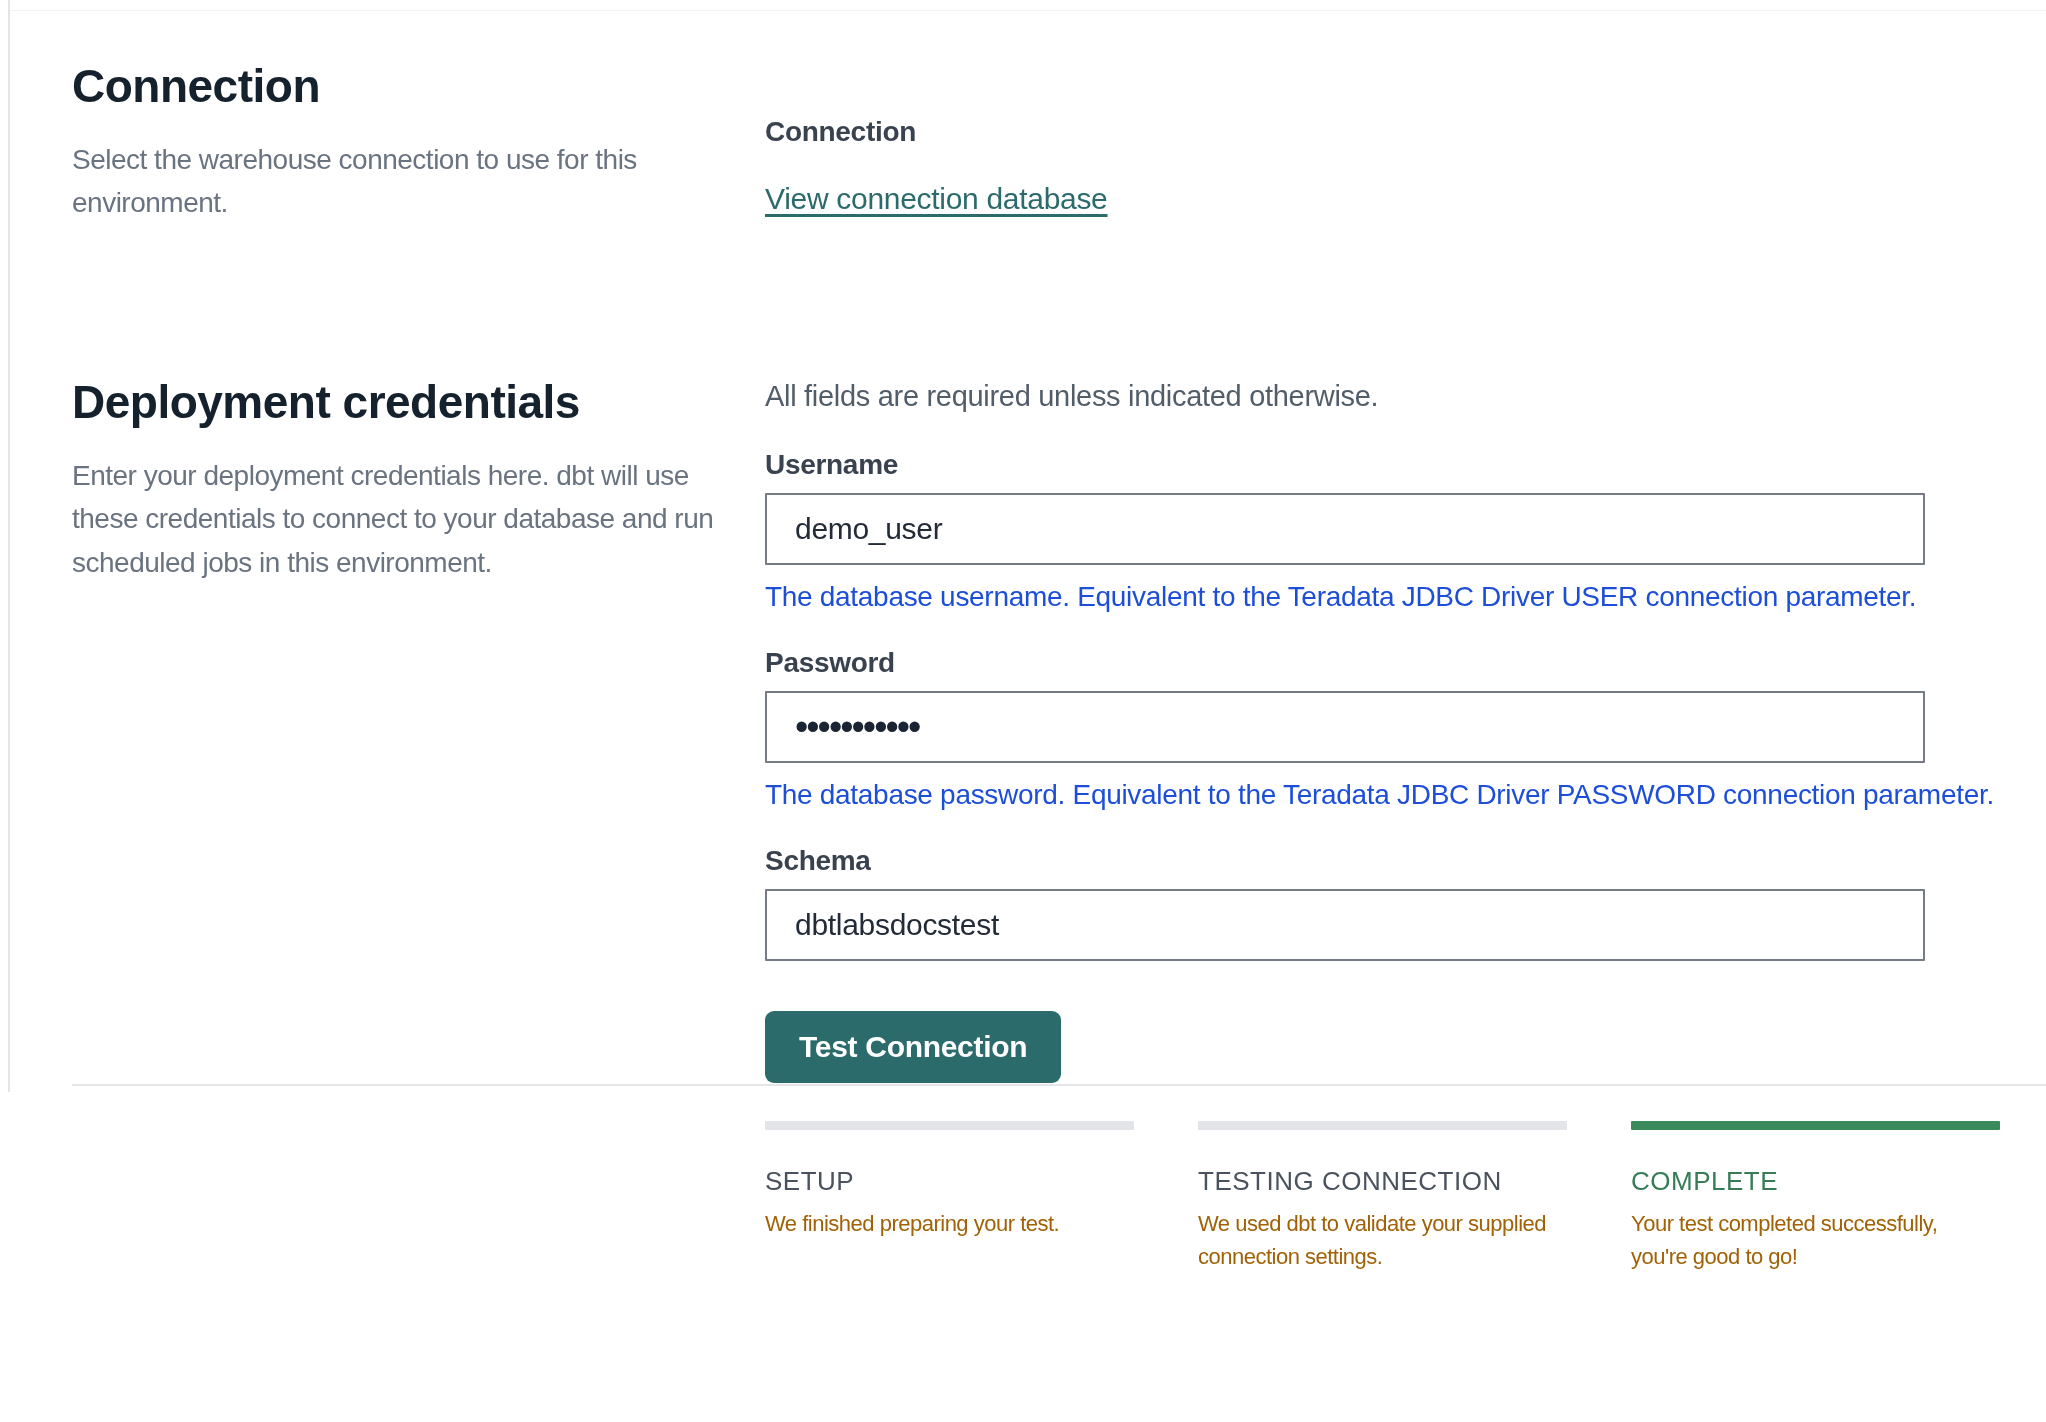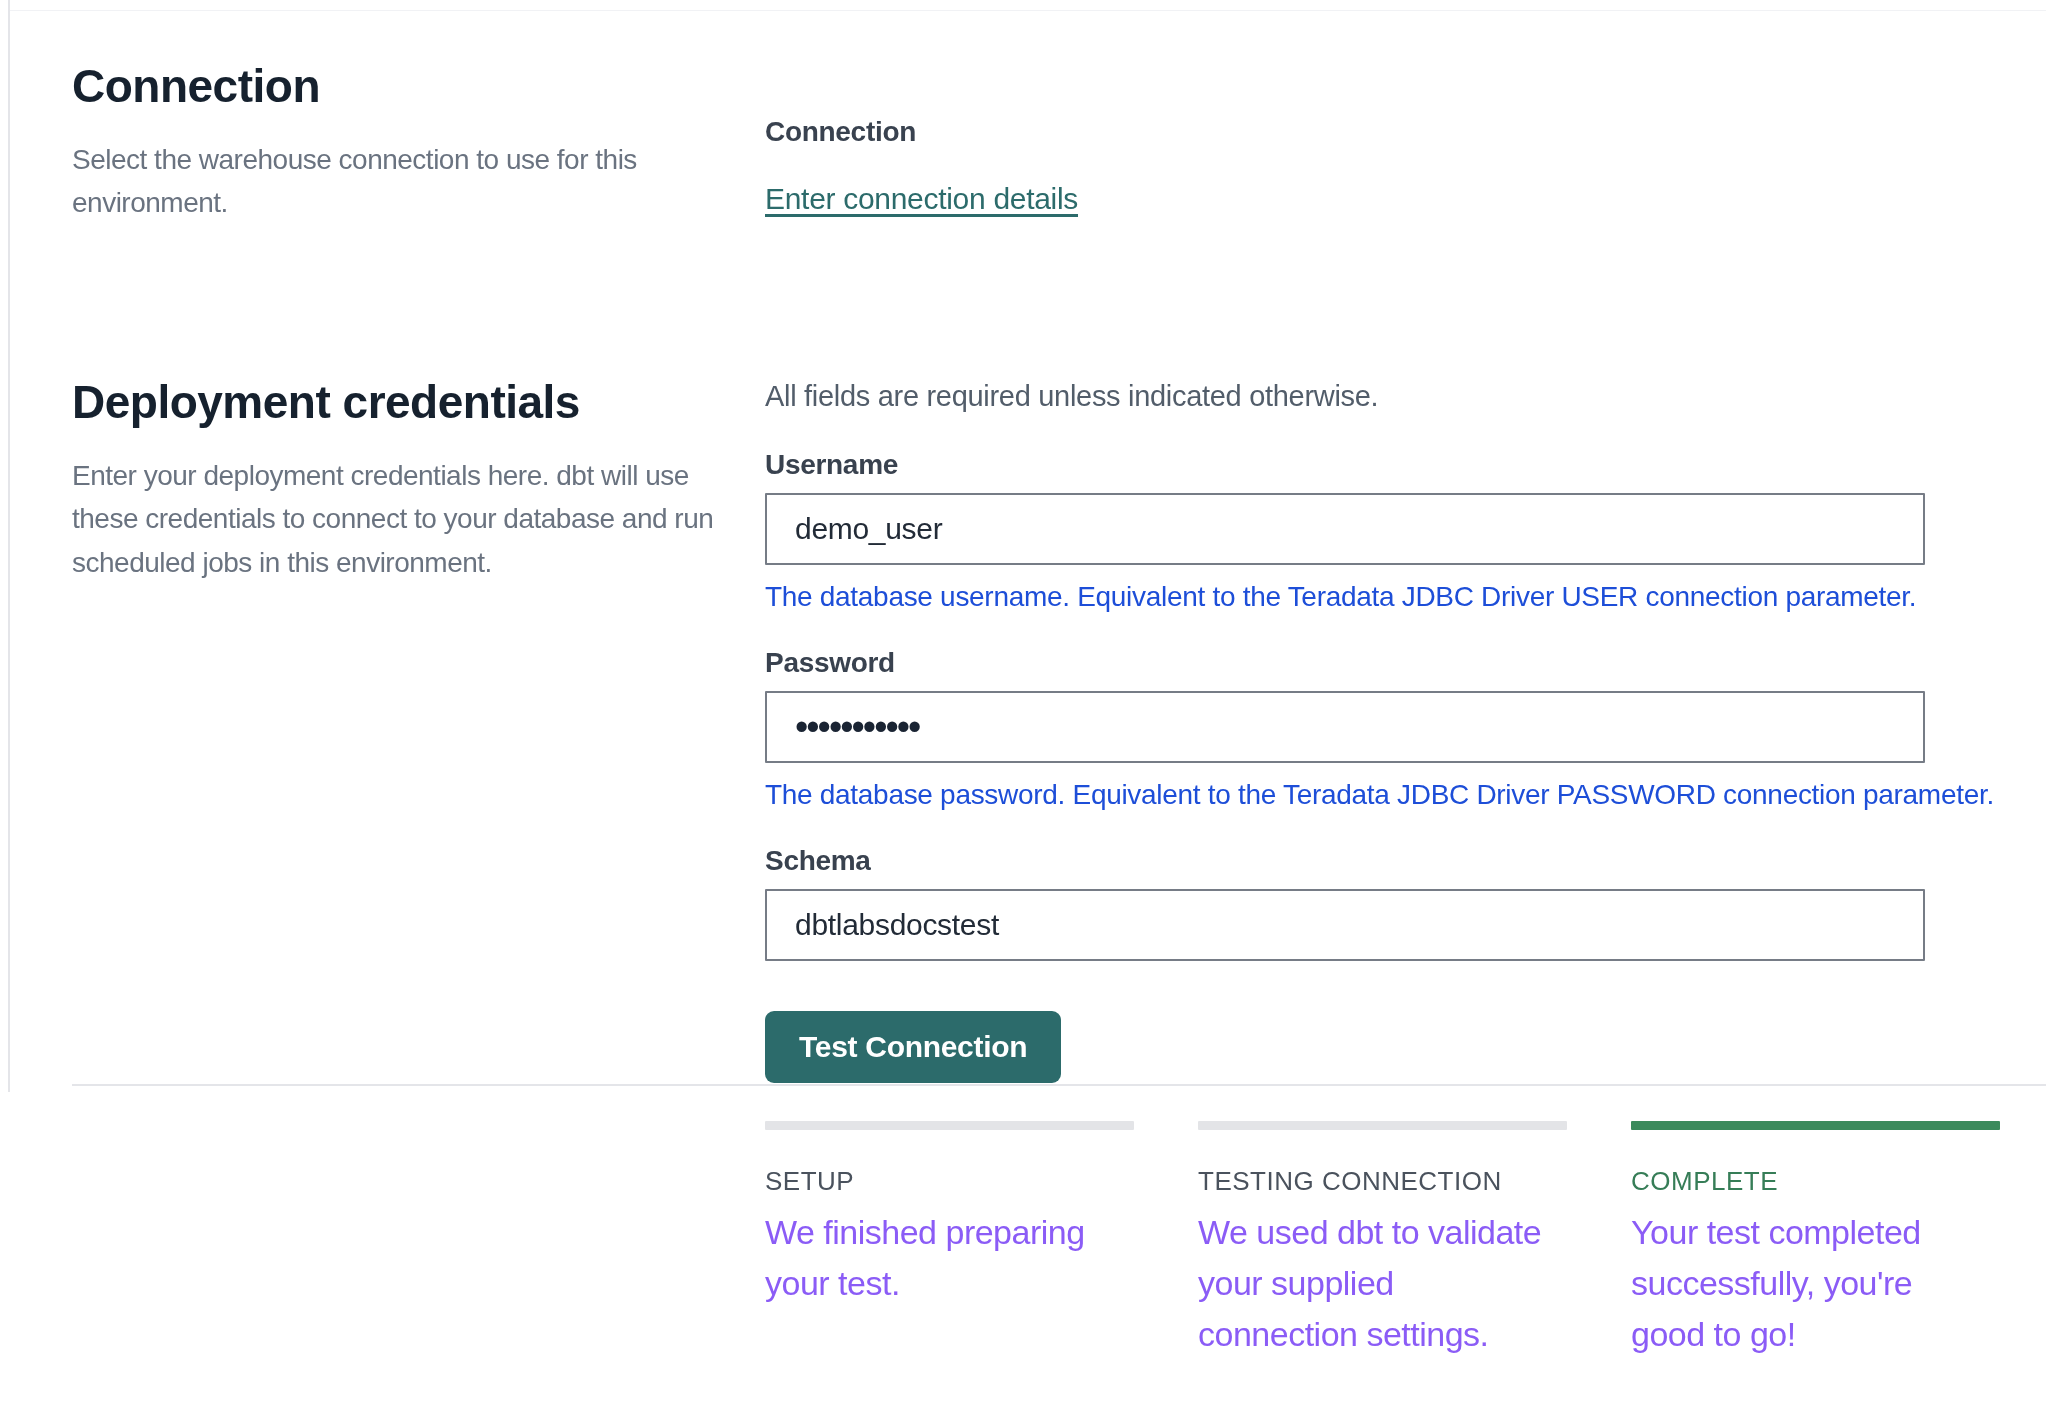--- a/index.html
+++ b/index.html
@@ -96,22 +96,22 @@
     column-gap: 64px; width: 100%; max-width: 1235px;
   }
   .step-bar { height: 9px; border-radius: 1px; background: var(--progress-gray, #e3e4e7); }
   .step-bar.green { background: var(--success-green, #3b8a5c); }
   .step-label {
     margin-top: 36px; font-size: 26px; letter-spacing: 0.5px;
     color: #4a525d; text-transform: uppercase;
   }
   .step-label.green { color: var(--success-green-text, #367d57); }
   .step-desc {
-    margin-top: 10px; font-size: 34px; letter-spacing: -0.5px;
-    line-height: 1.5; color: #8b5cf6; max-width: 352px;
+    margin-top: 10px; font-size: 22px; letter-spacing: -0.5px;
+    line-height: 1.5; color: #a16207; max-width: 352px;
   }
 </style>
 </head>
 <body>
 
 <div class="page">
   <div class="edge-top"></div>
   <div class="edge-left"></div>
   <div class="edge-bottom"></div>
 
@@ -119,21 +119,21 @@
 
     <section class="row row-connection">
       <div class="col-left">
         <h2 class="section-title">Connection</h2>
         <p class="section-desc">Select the warehouse connection to use for this environment.</p>
       </div>
       <div class="col-right col-right-connection">
         <div class="field-label">Connection</div>
 
 
-        <a class="details-link">Enter connection details</a>
+        <a class="details-link">View connection database</a>
       </div>
     </section>
 
     <section class="row row-credentials">
       <div class="col-left">
         <h2 class="section-title">Deployment credentials</h2>
         <p class="section-desc">Enter your deployment credentials here. dbt will use these credentials to connect to your database and run scheduled jobs in this environment.</p>
       </div>
 
       <div class="col-right col-right-creds">

